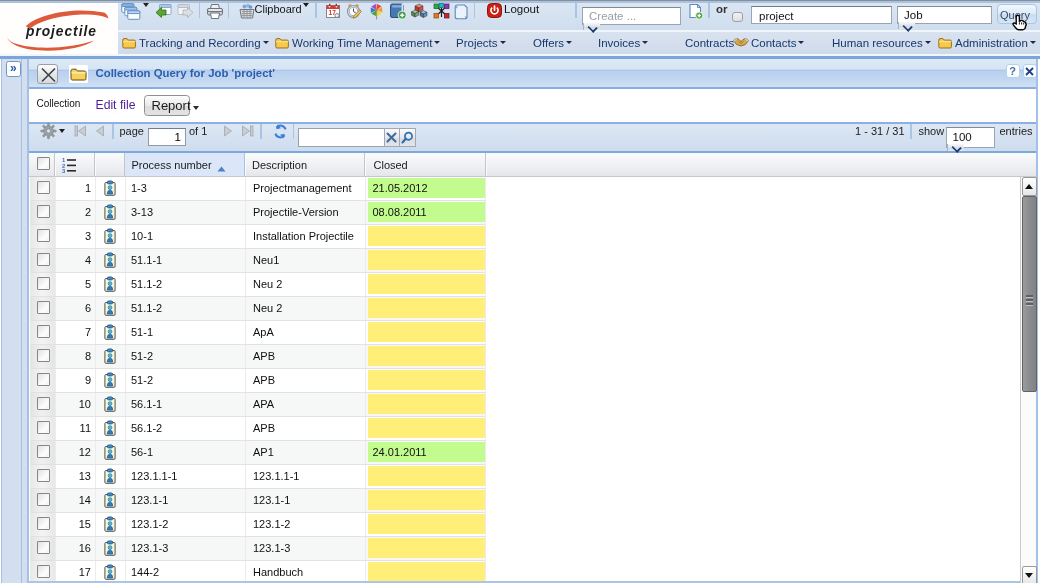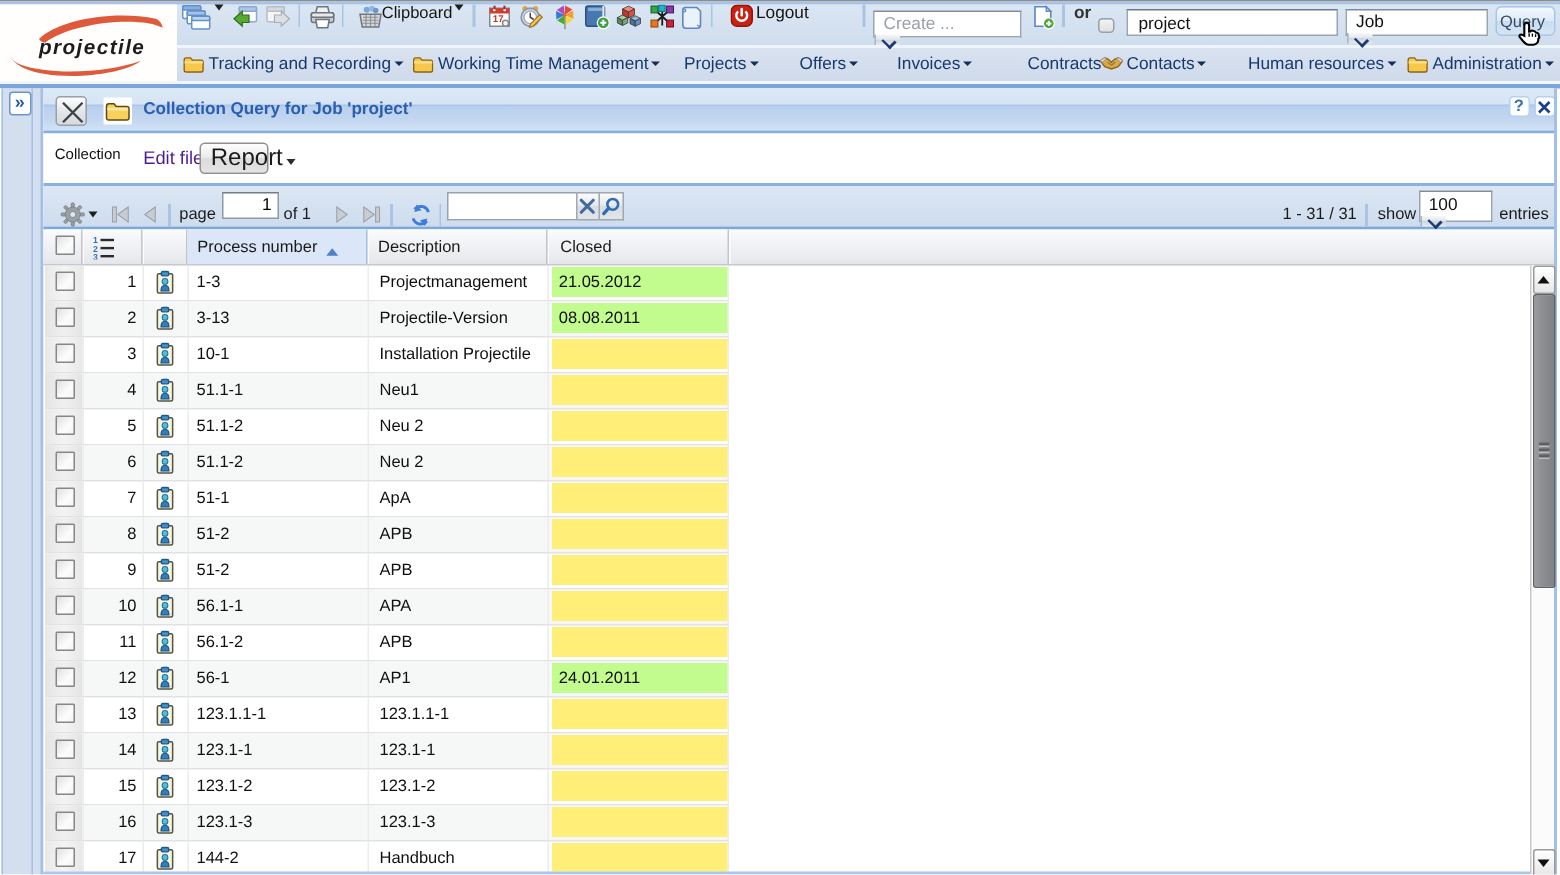--- a/index.html
+++ b/index.html
@@ -36,25 +36,25 @@
 #panel{position:absolute;left:28.5px;top:58.5px;width:1007.5px;height:524.5px;background:#fff;}
 #prightline{position:absolute;left:1036px;top:58.5px;width:2px;height:524.5px;background:#a3c0e6;}
 #titlebar{position:absolute;left:0;top:0;width:1007.5px;height:30px;background:linear-gradient(#dde9f6 0%,#d6e4f4 36%,#a9c6ea 40%,#b9d0ee 44%,#c2d6f0 72%,#cfe0f4 96%);border-bottom:2.5px solid #87aede;}
 #titletx{position:absolute;left:67px;top:8px;font-size:11.4px;font-weight:bold;color:#2b5fae;}
 #closebtn{position:absolute;left:8.5px;top:5.5px;width:21px;height:20px;background:linear-gradient(#fdfdfd,#e4e6e9 50%,#d7dadd);border:1px solid #9aa0a8;border-radius:3px;}
 #folderbox{position:absolute;left:40px;top:6px;width:19.5px;height:18.5px;background:#fff;border-radius:1px;display:flex;align-items:center;justify-content:center;}
 .winbtn{position:absolute;top:5px;width:14px;height:14px;background:#fdfeff;border:1.2px solid #b6d0ee;border-radius:3px;text-align:center;}
 #subbar{position:absolute;left:0;top:30px;width:1007.5px;height:33px;background:#fff;}
 #subbar .t1{position:absolute;left:8px;top:9px;font-size:10px;color:#111;}
 #subbar .t2{position:absolute;left:67px;top:9px;font-size:12.2px;color:#4c1d95;}
-#reportbtn{position:absolute;left:104px;top:6px;width:46px;height:21px;background:linear-gradient(#fefefe,#e9e9e9 50%,#dcdcdc 51%,#e3e3e3);border:1px solid #909090;border-radius:3.5px;font-size:16px;color:#1c1c1c;line-height:19px;padding-left:7px;white-space:nowrap;}
+#reportbtn{position:absolute;left:115px;top:6px;width:46px;height:21px;background:linear-gradient(#fefefe,#e9e9e9 50%,#dcdcdc 51%,#e3e3e3);border:1px solid #909090;border-radius:3.5px;font-size:13px;color:#1c1c1c;line-height:19px;padding-left:7px;white-space:nowrap;}
 #reportbtn .caret{margin-left:2px;border-top-color:#2c2c2c;}
 
 #toolbar{position:absolute;left:0;top:63px;width:1007.5px;height:31.5px;background:linear-gradient(#dde7f4,#cddcee);border-top:2.5px solid #8ab1e0;border-bottom:2px solid #7ea8da;}
-#toolbar .item{position:absolute;top:12px;height:15px;display:flex;align-items:center;}
+#toolbar .item{position:absolute;top:0;height:15px;display:flex;align-items:center;}
 #toolbar .txt{font-size:11px;color:#1b1b1b;}
 #pageinput{position:absolute;left:119.5px;top:4px;width:38px;height:18.5px;background:#fff;border:1px solid #8f9aa6;border-top-color:#707d8a;font-family:"Liberation Sans",sans-serif;font-size:11.5px;text-align:right;padding-right:4px;line-height:17px;}
 #searchwrap{position:absolute;left:269.5px;top:4px;height:19px;display:flex;}
 #searchinput{width:85.5px;height:19px;background:#fff;border:1px solid #98a2ac;border-right:none;}
 .sbtn{width:16px;height:19px;background:linear-gradient(#fbfbfc,#e4e7eb 50%,#d9dde2 51%,#e2e6ea);border:1px solid #a2a8b0;display:flex;align-items:center;justify-content:center;}
 #showsel{position:absolute;left:917px;top:3px;width:49.5px;height:21.5px;}
 
 #thead{position:absolute;left:0;top:94.5px;width:1007.5px;height:24px;background:linear-gradient(#fafbfc,#e9ebee 80%,#e4e6ea);border-bottom:1.5px solid #c6c8cb;}
 .hcell{position:absolute;top:0;height:22.5px;border-right:1px solid #c3c5c8;box-shadow:1px 0 0 #fbfbfb;}
 .hlabel{font-size:11px;color:#1a1a1a;position:absolute;top:5.5px;}

